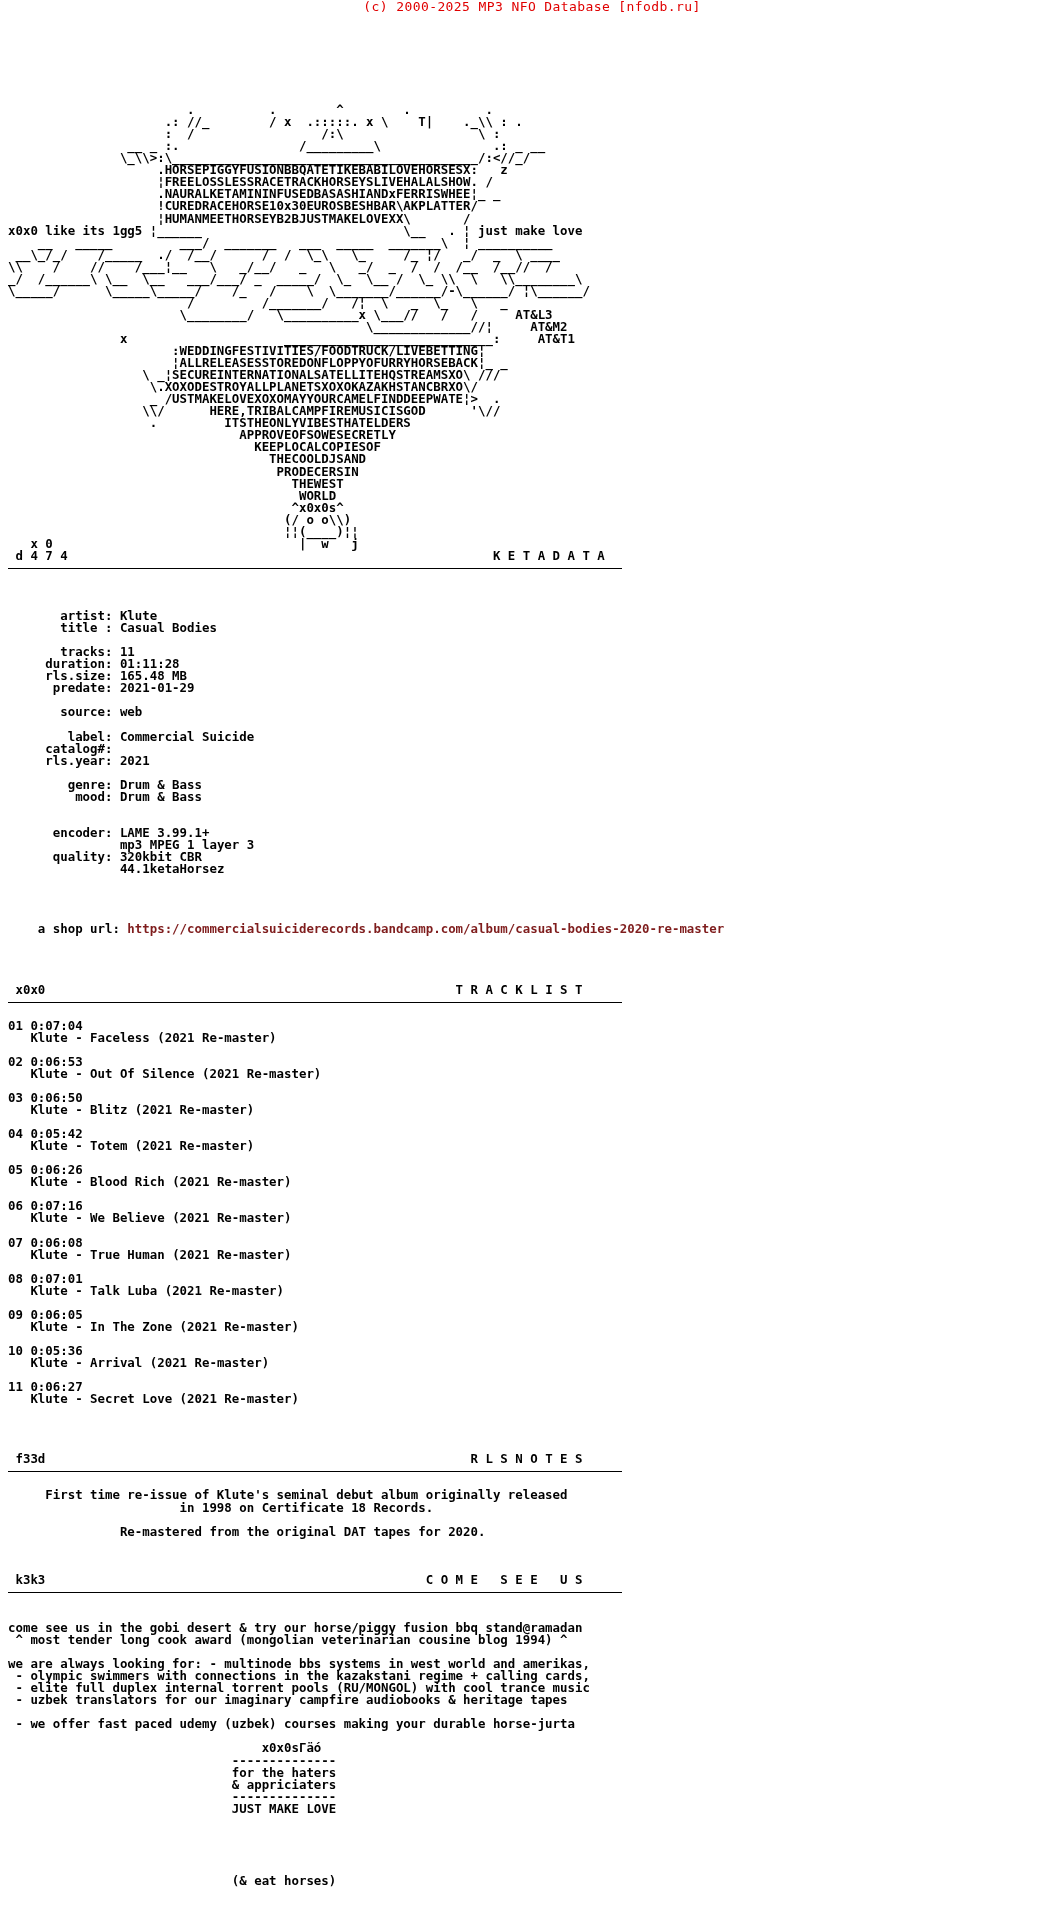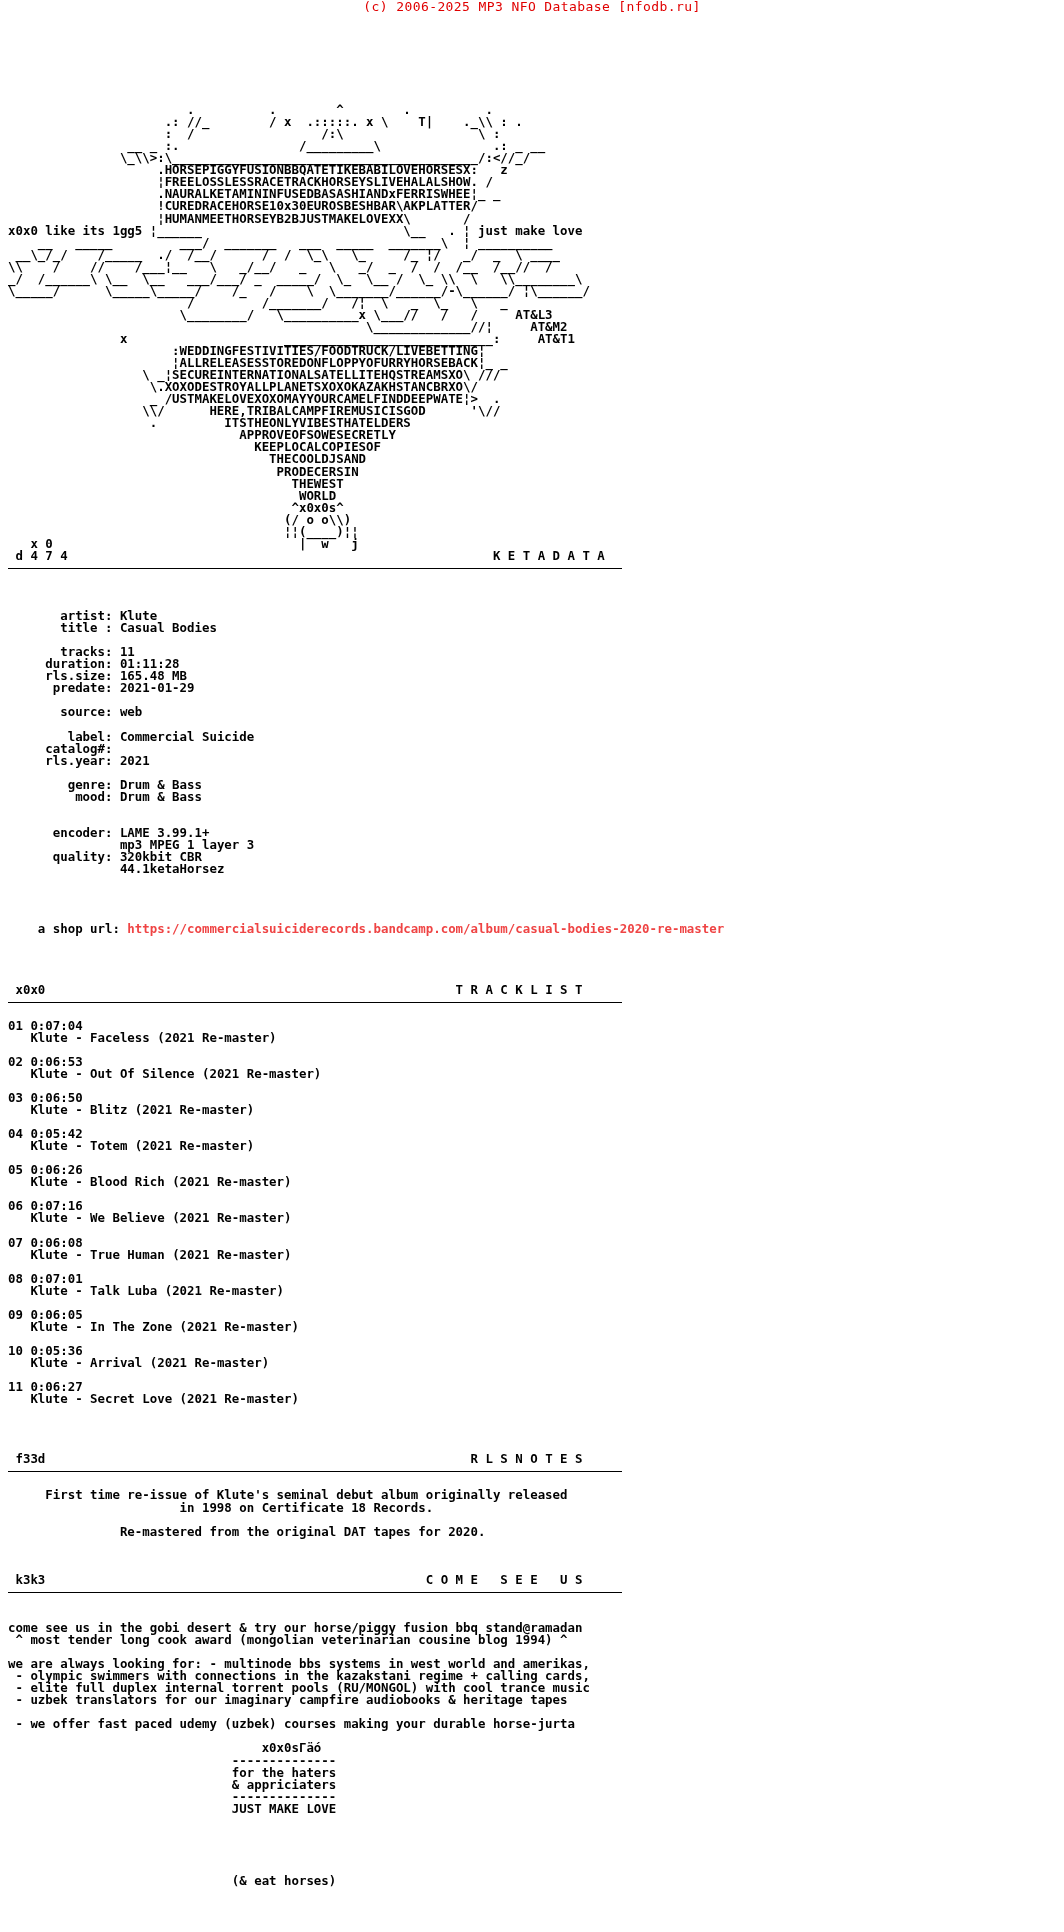--- a/index.html
+++ b/index.html
@@ -11,26 +11,26 @@
     font-size: 13px; line-height: 14px; letter-spacing: 0.4px;
   }
   .nfo {
     position: absolute; left: 8px; top: 80px;
     font-family: "DejaVu Sans Mono", "Liberation Mono", monospace;
     font-size: 12.4px; line-height: 12.05px; color: #000;
     white-space: pre; margin: 0;
     font-weight: bold;
   }
   .nfo .ln { display: block; height: 12.05px; }
-  .nfo a { color: #ef4444; text-decoration: none; }
+  .nfo a { color: #7f1d1d; text-decoration: none; }
   .rule { display: block; height: 12.05px; position: relative; }
   .rule::after {
     content: ""; position: absolute; left: 0; width: 614px; top: 6px; height: 1px; background: #000;
   }
 </style>
 </head>
 <body>
 
 <div class="wrap">
-  <div class="copyright">(c) 2006-2025 MP3 NFO Database [nfodb.ru]</div>
+  <div class="copyright">(c) 2000-2025 MP3 NFO Database [nfodb.ru]</div>
 
   <div class="nfo" id="nfo"><span class="ln"></span><span class="ln"></span><span class="ln">                        .          .        ^        .          .</span><span class="ln">                     .: //_        / x  .:::::. x \    T|    ._\\ : .</span><span class="ln">                     :  /                 /:\                  \ :</span><span class="ln">                __ _ :.                /_________\               .: _ __</span><span class="ln">               \_\\&gt;:\_________________________________________/:&lt;//_/</span><span class="ln">                    .HORSEPIGGYFUSIONBBQATETIKEBABILOVEHORSESX:   z</span><span class="ln">                    ¦FREELOSSLESSRACETRACKHORSEYSLIVEHALALSHOW. /</span><span class="ln">                    .NAURALKETAMININFUSEDBASASHIANDxFERRISWHEE¦_ _</span><span class="ln">                    !CUREDRACEHORSE10x30EUROSBESHBAR\AKPLATTER/</span><span class="ln">                    ¦HUMANMEETHORSEYB2BJUSTMAKELOVEXX\       /</span><span class="ln">x0x0 like its 1gg5 ¦______                           \__   . ¦ just make love</span><span class="ln">    __   _____         ___/  _______   ___  _____  _______\  ¦ __________</span><span class="ln"> __\_/_/    /_____  ./  /__/      /  /  \_\   \_     /_ ¦/   _/  _  \ ____</span><span class="ln">\\    /    //    /___¦__   \   _/__/   _   \   _/  _  /  /  /__  /__//  /</span><span class="ln">_/  /______\ \__  \__   ___/___/ _  _____/  \_  \__ /  \_ \\  \   \\________\</span><span class="ln">\_____/      \_____\_____/    /_   /    \  \_______/______/-\______/ ¦\______/</span><span class="ln">                        /         /_______/   /¦  \   _  \_   \   _</span><span class="ln">                       \________/   \__________x \___//   /   /     AT&amp;L3</span><span class="ln">                                                \_____________//¦     AT&amp;M2</span><span class="ln">               x                     ____________________________:     AT&amp;T1</span><span class="ln">                      :WEDDINGFESTIVITIES/FOODTRUCK/LIVEBETTING¦</span><span class="ln">                      ¦ALLRELEASESSTOREDONFLOPPYOFURRYHORSEBACK¦_ _</span><span class="ln">                  \ _¦SECUREINTERNATIONALSATELLITEHQSTREAMSXO\ ///</span><span class="ln">                   \.XOXODESTROYALLPLANETSXOXOKAZAKHSTANCBRXO\/</span><span class="ln">                   _ /USTMAKELOVEXOXOMAYYOURCAMELFINDDEEPWATE¦&gt;  .</span><span class="ln">                  \\/      HERE,TRIBALCAMPFIREMUSICISGOD      '\//</span><span class="ln">                   .         ITSTHEONLYVIBESTHATELDERS</span><span class="ln">                               APPROVEOFSOWESECRETLY</span><span class="ln">                                 KEEPLOCALCOPIESOF</span><span class="ln">                                   THECOOLDJSAND</span><span class="ln">                                    PRODECERSIN</span><span class="ln">                                      THEWEST</span><span class="ln">                                       WORLD</span><span class="ln">                                      ^x0x0s^</span><span class="ln">                                     (/ o o\\)</span><span class="ln">                                     ¦¦(____)¦¦</span><span class="ln">   x 0                                 |  w   j</span><span class="ln"> d 4 7 4                                                         K E T A D A T A</span><span class="rule"></span><span class="ln"></span><span class="ln"></span><span class="ln"></span><span class="ln"><span>       artist</span>: <span>Klute</span></span><span class="ln"><span>       title </span>: <span>Casual Bodies</span></span><span class="ln"></span><span class="ln"><span>       tracks</span>: <span>11</span></span><span class="ln"><span>     duration</span>: <span>01:11:28</span></span><span class="ln"><span>     rls.size</span>: <span>165.48 MB</span></span><span class="ln"><span>      predate</span>: <span>2021-01-29</span></span><span class="ln"></span><span class="ln"><span>       source</span>: <span>web</span></span><span class="ln"></span><span class="ln"><span>        label</span>: <span>Commercial Suicide</span></span><span class="ln"><span>     catalog#</span>: <span></span></span><span class="ln"><span>     rls.year</span>: <span>2021</span></span><span class="ln"></span><span class="ln"><span>        genre</span>: <span>Drum &amp; Bass</span></span><span class="ln"><span>         mood</span>: <span>Drum &amp; Bass</span></span><span class="ln"></span><span class="ln"></span><span class="ln"><span>      encoder</span>: <span>LAME 3.99.1+</span></span><span class="ln"><span>             </span>  <span>mp3 MPEG 1 layer 3</span></span><span class="ln"><span>      quality</span>: <span>320kbit CBR</span></span><span class="ln"><span>             </span>  <span>44.1ketaHorsez</span></span><span class="ln"></span><span class="ln"></span><span class="ln"></span><span class="ln"></span><span class="ln"><span>    a shop url</span>: <a title="https://commercialsuiciderecords.bandcamp.com/album/casual-bodies-2020-re-master">https://commercialsuiciderecords.bandcamp.com/album/casual-bodies-2020-re-master</a></span><span class="ln"></span><span class="ln"></span><span class="ln"></span><span class="ln"></span><span class="ln"> <span>x0x0</span>                                                       <span>T R A C K L I S T</span></span><span class="rule"></span><span class="ln"></span><span class="ln"><span>01</span> <span>0:07:04</span></span><span class="ln">   <span>Klute - Faceless (2021 Re-master)</span></span><span class="ln"></span><span class="ln"><span>02</span> <span>0:06:53</span></span><span class="ln">   <span>Klute - Out Of Silence (2021 Re-master)</span></span><span class="ln"></span><span class="ln"><span>03</span> <span>0:06:50</span></span><span class="ln">   <span>Klute - Blitz (2021 Re-master)</span></span><span class="ln"></span><span class="ln"><span>04</span> <span>0:05:42</span></span><span class="ln">   <span>Klute - Totem (2021 Re-master)</span></span><span class="ln"></span><span class="ln"><span>05</span> <span>0:06:26</span></span><span class="ln">   <span>Klute - Blood Rich (2021 Re-master)</span></span><span class="ln"></span><span class="ln"><span>06</span> <span>0:07:16</span></span><span class="ln">   <span>Klute - We Believe (2021 Re-master)</span></span><span class="ln"></span><span class="ln"><span>07</span> <span>0:06:08</span></span><span class="ln">   <span>Klute - True Human (2021 Re-master)</span></span><span class="ln"></span><span class="ln"><span>08</span> <span>0:07:01</span></span><span class="ln">   <span>Klute - Talk Luba (2021 Re-master)</span></span><span class="ln"></span><span class="ln"><span>09</span> <span>0:06:05</span></span><span class="ln">   <span>Klute - In The Zone (2021 Re-master)</span></span><span class="ln"></span><span class="ln"><span>10</span> <span>0:05:36</span></span><span class="ln">   <span>Klute - Arrival (2021 Re-master)</span></span><span class="ln"></span><span class="ln"><span>11</span> <span>0:06:27</span></span><span class="ln">   <span>Klute - Secret Love (2021 Re-master)</span></span><span class="ln"></span><span class="ln"></span><span class="ln"></span><span class="ln"></span><span class="ln"> <span>f33d</span>                                                         <span>R L S N O T E S</span></span><span class="rule"></span><span class="ln"></span><span class="ln">     First time re-issue of Klute's seminal debut album originally released</span><span class="ln">                       in 1998 on Certificate 18 Records.</span><span class="ln"></span><span class="ln">               Re-mastered from the original DAT tapes for 2020.</span><span class="ln"></span><span class="ln"></span><span class="ln"></span><span class="ln"> <span>k3k3</span>                                                   <span>C O M E   S E E   U S</span></span><span class="rule"></span><span class="ln"></span><span class="ln"></span><span class="ln">come see us in the gobi desert &amp; try our horse/piggy fusion bbq stand@ramadan</span><span class="ln"> ^ most tender long cook award (mongolian veterinarian cousine blog 1994) ^</span><span class="ln"></span><span class="ln">we are always looking for: - multinode bbs systems in west world and amerikas,</span><span class="ln"> - olympic swimmers with connections in the kazakstani regime + calling cards,</span><span class="ln"> - elite full duplex internal torrent pools (RU/MONGOL) with cool trance music</span><span class="ln"> - uzbek translators for our imaginary campfire audiobooks &amp; heritage tapes</span><span class="ln"></span><span class="ln"> - we offer fast paced udemy (uzbek) courses making your durable horse-jurta</span><span class="ln"></span><span class="ln">                                  x0x0sГäó</span><span class="ln">                              --------------</span><span class="ln">                              for the haters</span><span class="ln">                              &amp; appriciaters</span><span class="ln">                              --------------</span><span class="ln">                              JUST MAKE LOVE</span><span class="ln"></span><span class="ln"></span><span class="ln"></span><span class="ln"></span><span class="ln"></span><span class="ln">                              (&amp; eat horses)</span></div>
 </div>
 
 </body></html>

